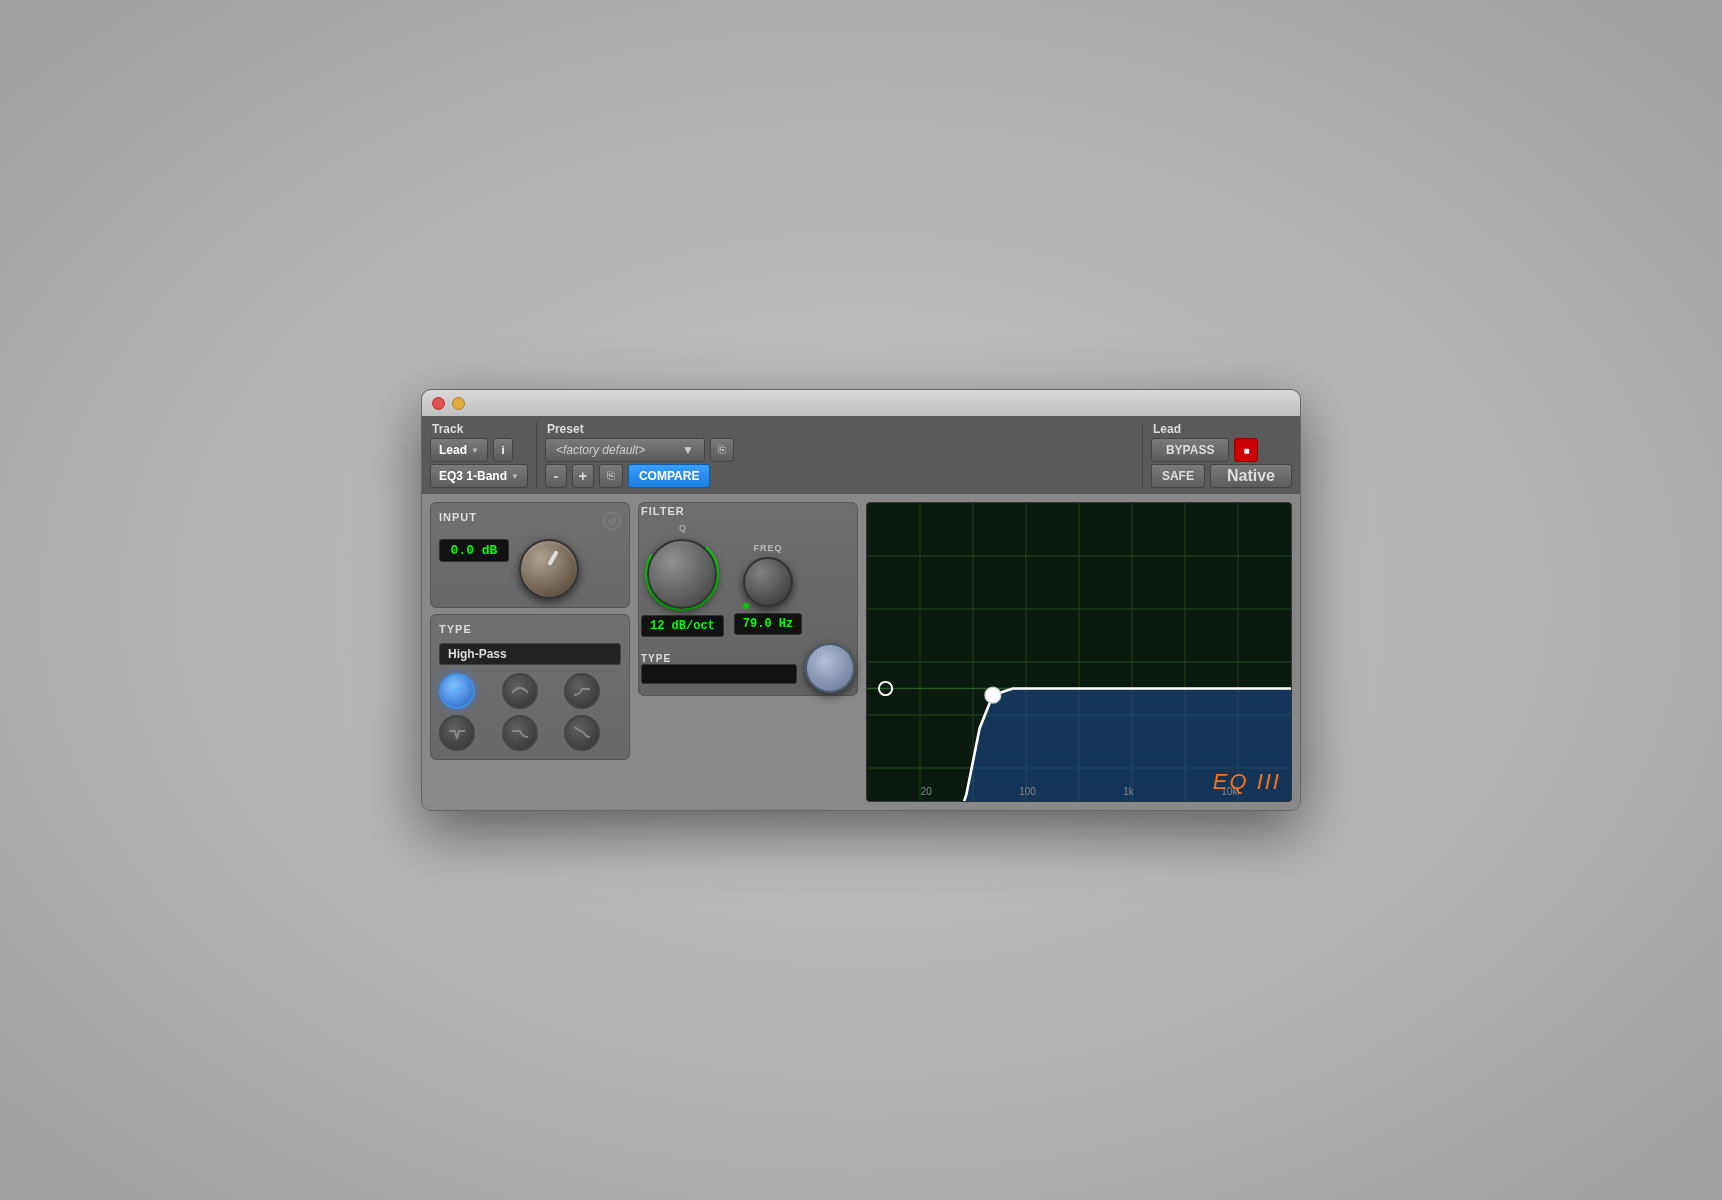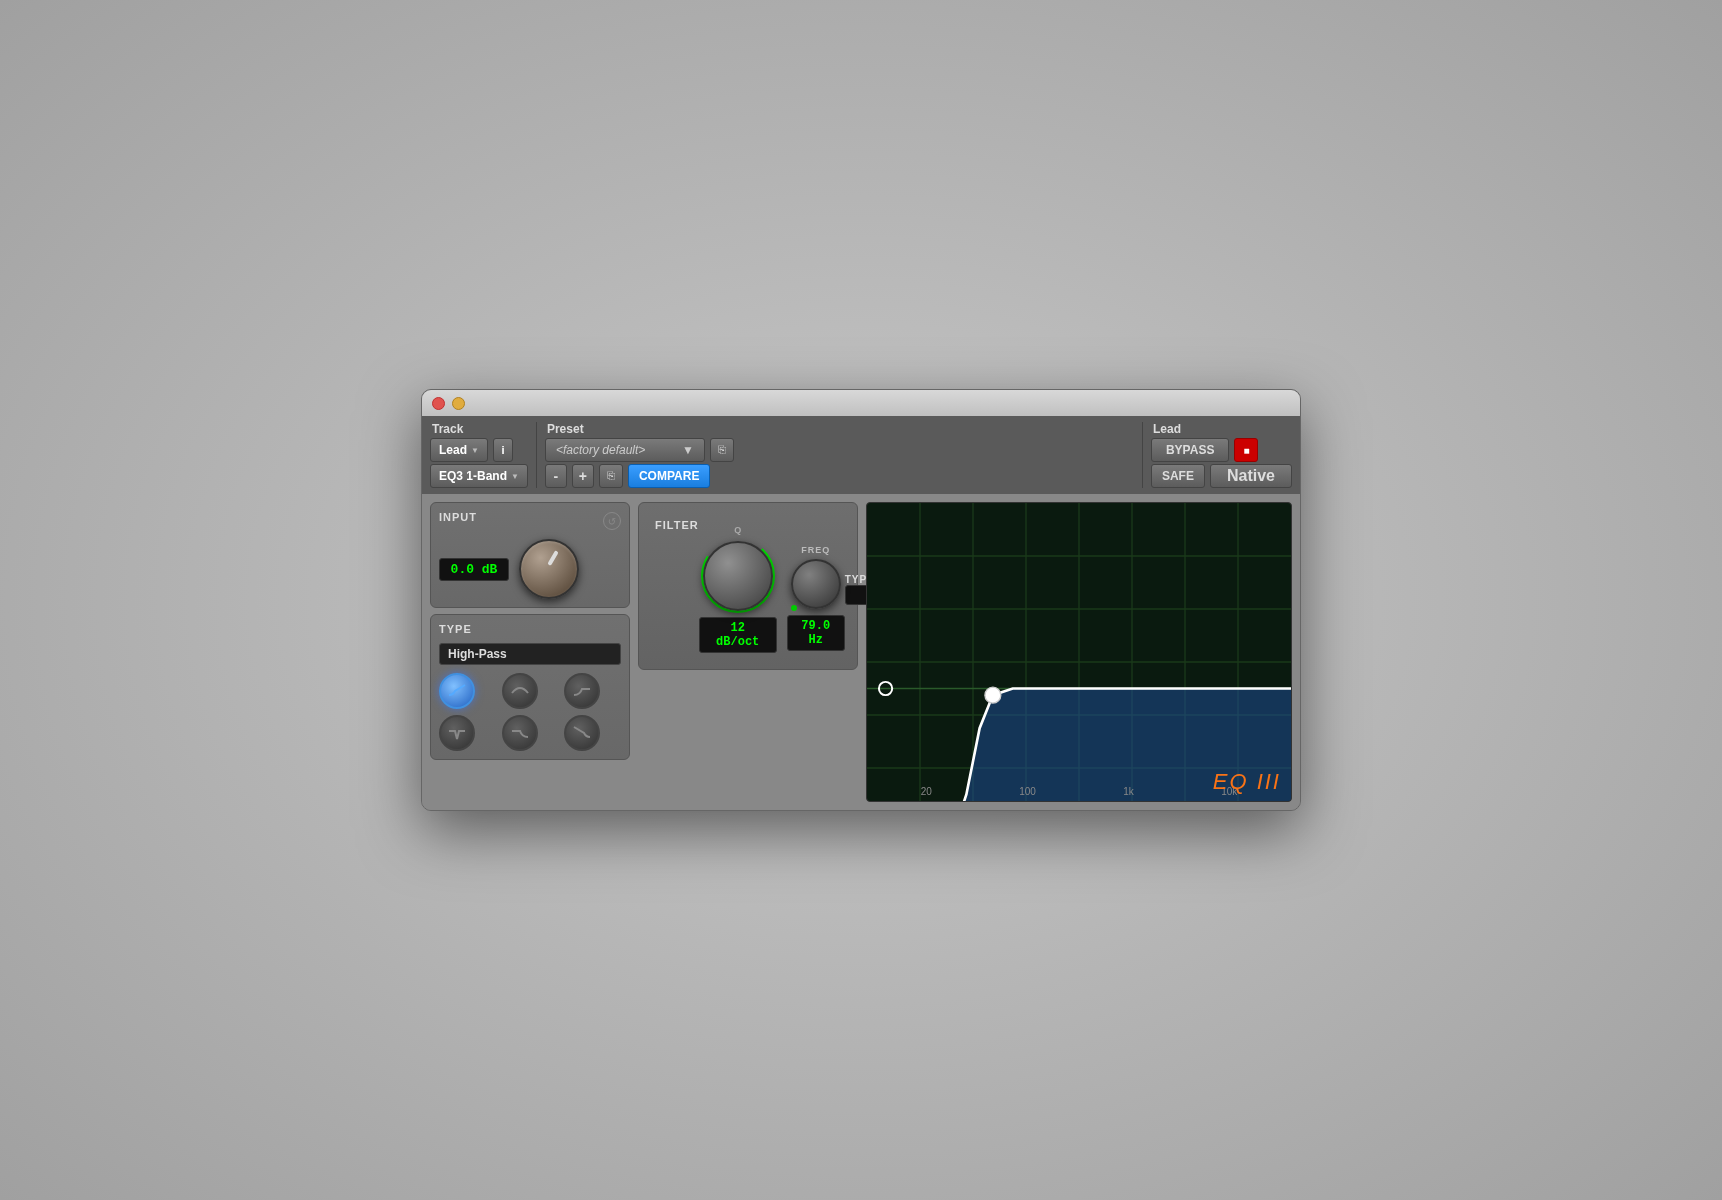--- a/index.html
+++ b/index.html
@@ -242,21 +242,21 @@
       letter-spacing: 1px;
       margin-bottom: 8px;
       display: flex;
       align-items: center;
       justify-content: space-between;
     }
 
     
     .knob-container {
       display: flex;
-      align-items: center;
+      align-items: flex-start;
       gap: 10px;
     }
     .knob {
       width: 60px;
       height: 60px;
       border-radius: 50%;
       background: radial-gradient(circle at 35% 30%, #b0a090, #4a3a2a);
       border: 2px solid #333;
       box-shadow: 0 3px 8px rgba(0,0,0,0.6), inset 0 1px 3px rgba(255,255,255,0.2);
       position: relative;
@@ -499,23 +499,23 @@
       display: flex;
       align-items: center;
       gap: 8px;
       margin-top: 6px;
     }
 
     .middle-filter-box {
       background: linear-gradient(to bottom, #6e6e6e, #636363);
       border: 1px solid #555;
       border-radius: 6px;
-      padding: 16px;
-      display: flex;
-      flex-direction: row;
+      padding: 2px;
+      display: flex;
+      flex-direction: column;
     }
   </style>
 </head>
 <body>
 
 <div class="window">
 
   <div class="titlebar">
     <div class="titlebar-btn btn-close"></div>
     <div class="titlebar-btn btn-minimize"></div>

